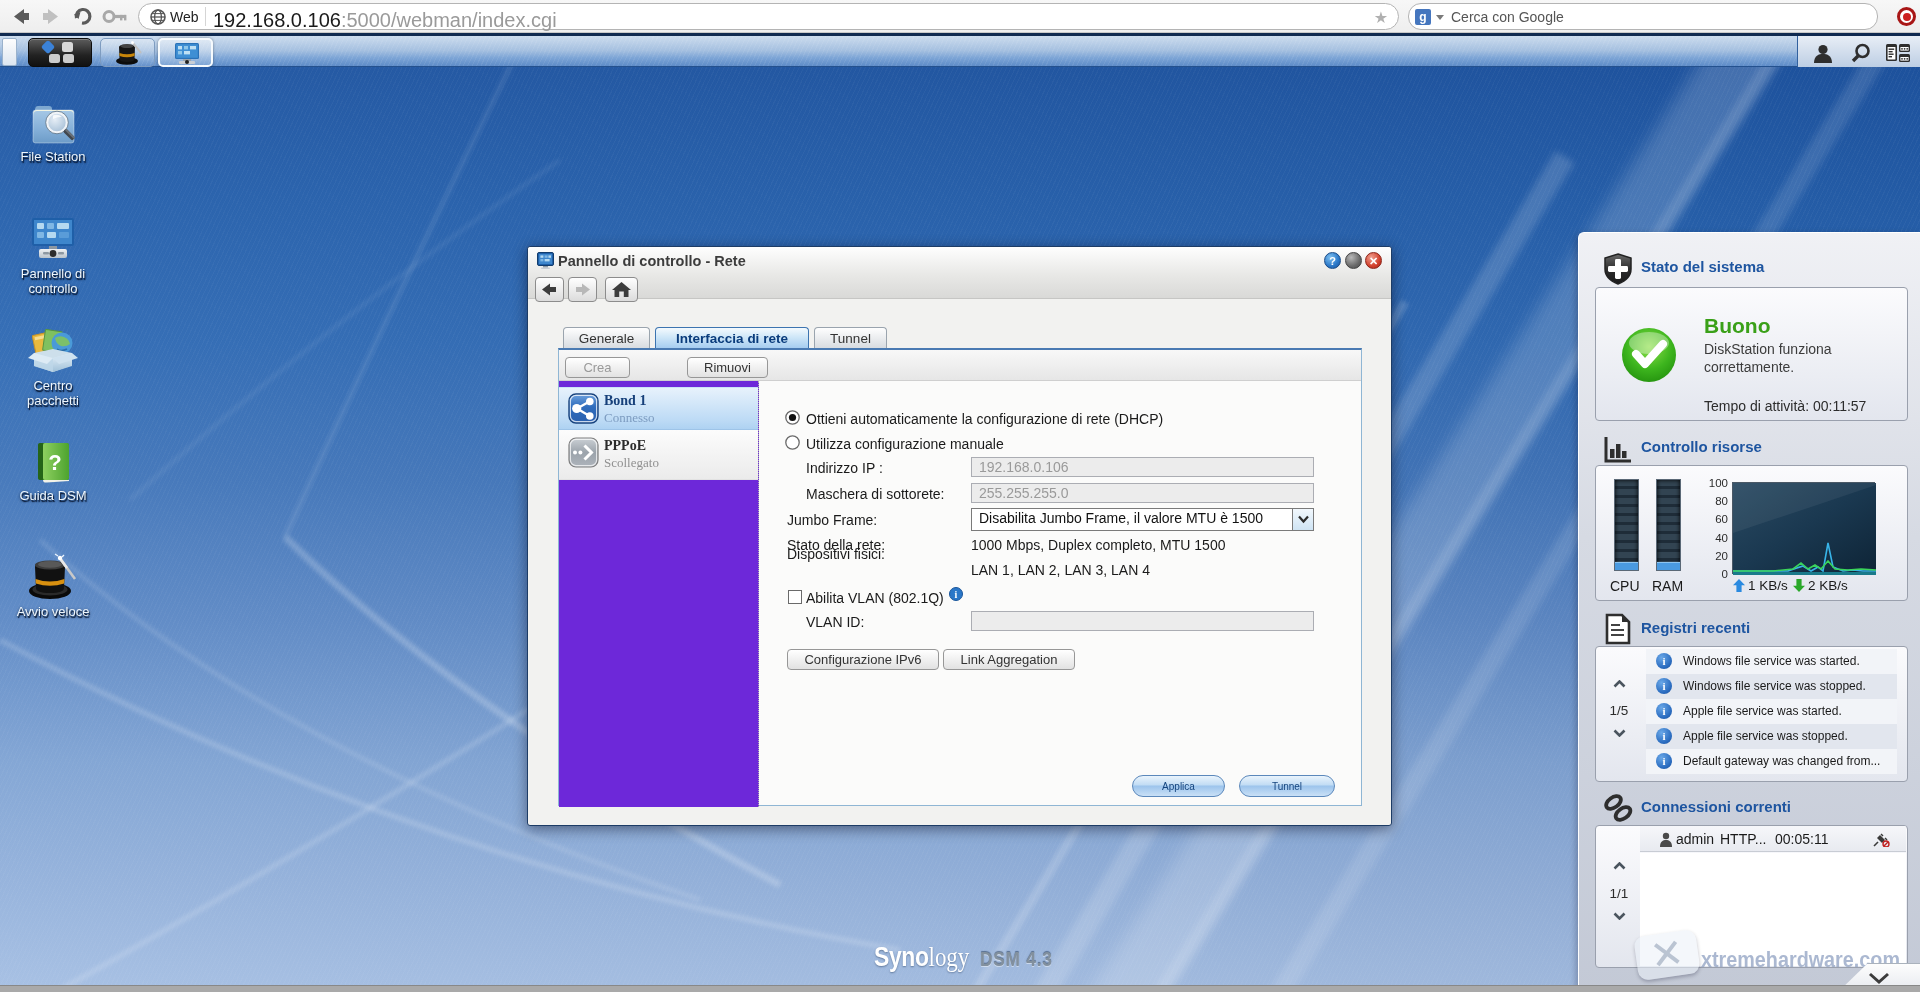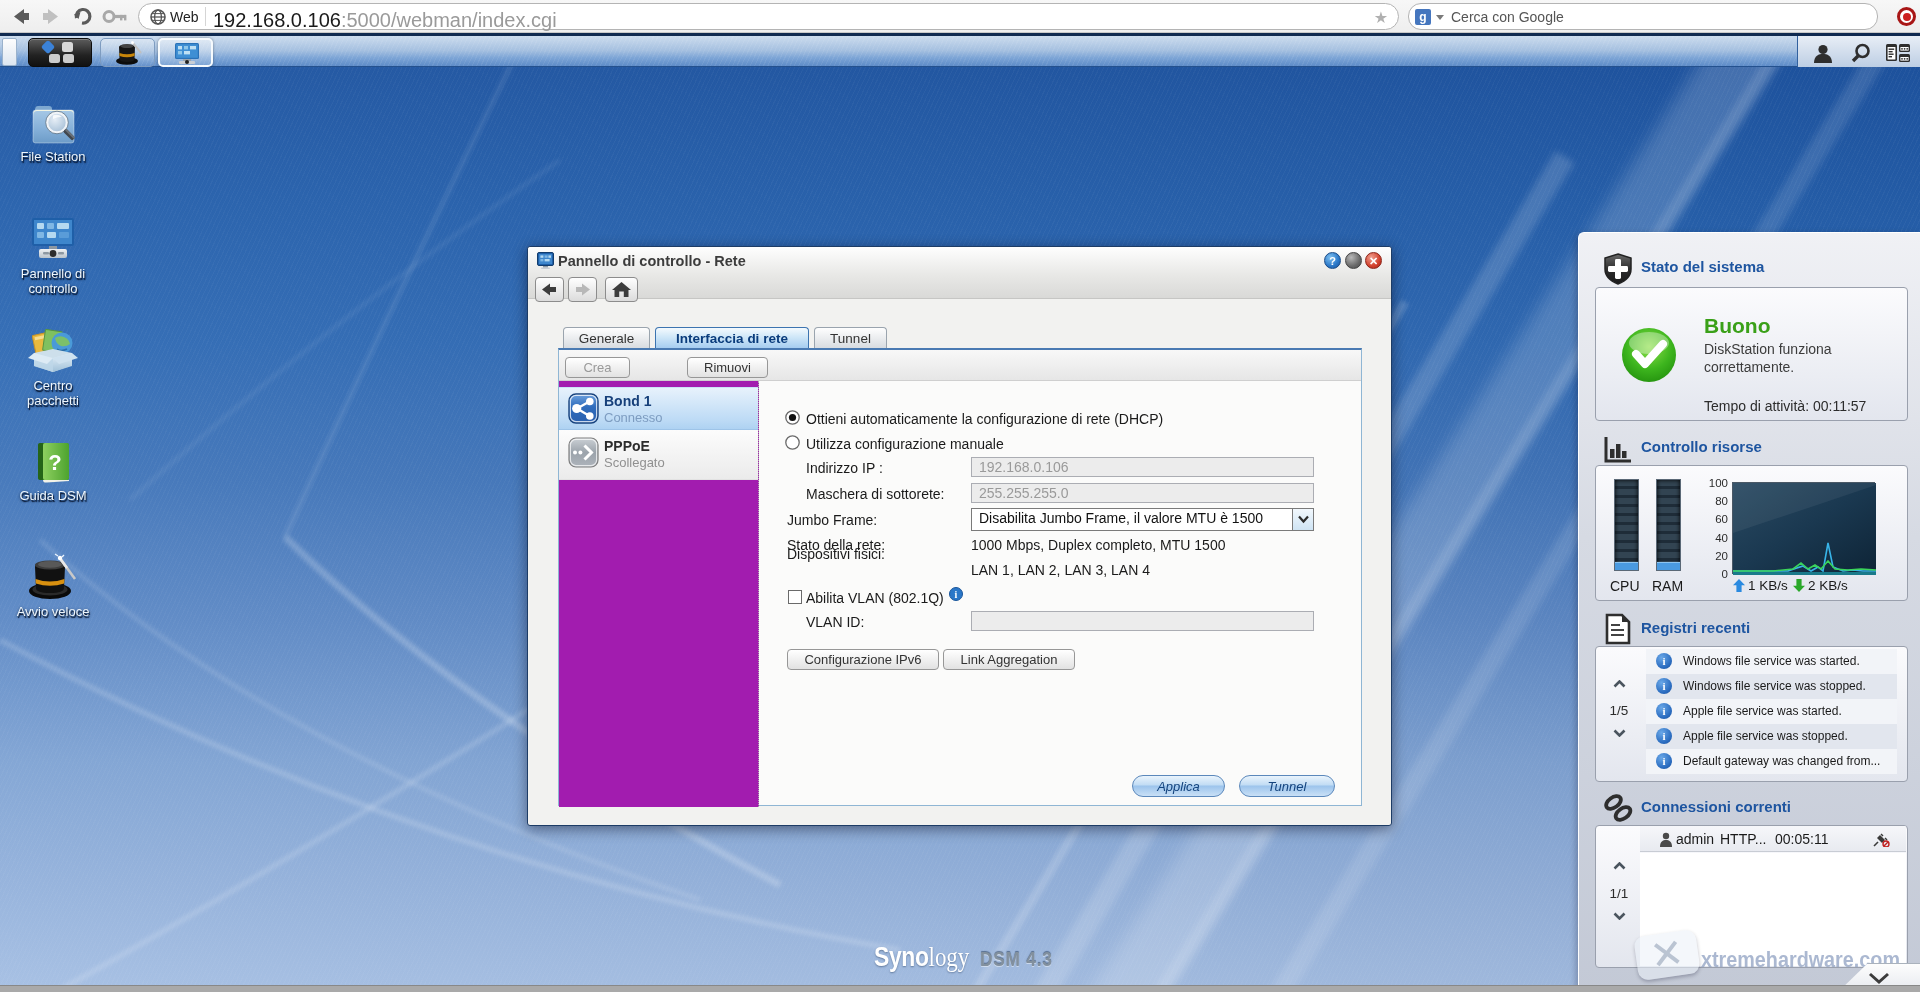--- a/index.html
+++ b/index.html
@@ -79,32 +79,32 @@
 .tab { position:absolute; top:80px; height:21px; border:1px solid #9aa4ae; border-bottom:none; border-radius:4px 4px 0 0;
   background:linear-gradient(#fefefe,#d8dce0); font-size:13.5px; color:#333; text-align:center; }
 .tab.active { background:linear-gradient(#f4fafe 0%, #cfe7f8 45%, #a6cdf0 100%); border-color:#3c74b0;
   color:#0a3c7c; font-weight:bold; }
 #tabpanel { position:absolute; left:30px; top:101px; width:804px; height:458px; background:#fbfbfa;
   border:1px solid #8fb6d4; border-top:2px solid #4a7ab2; box-shadow:inset 0 1px 0 #cfe6f4; }
 #panel-toolbar { position:absolute; left:0; top:0; width:100%; height:31px;
   background:linear-gradient(#f8f8f8,#e6e6e6); border-bottom:1px solid #cfcfcf; }
 .pbtn { position:absolute; top:7px; height:21px; background:linear-gradient(#ffffff,#e2e2e2); border:1px solid #979797; border-radius:4px;
   font-size:13px; text-align:center; line-height:19px; color:#333; }
-#list { position:absolute; left:0; top:31px; width:200px; height:426px; background:#a21caf; border-right:1px dotted #b0b0b0; }
+#list { position:absolute; left:0; top:31px; width:200px; height:426px; background:#6d28d9; border-right:1px dotted #b0b0b0;font-family:Liberation Serif, serif; }
 #form { position:absolute; left:200px; top:31px; width:604px; height:426px; }
 
 
 .flabel { position:absolute; font-size:14px; color:#1a1a1a; }
 .finput { position:absolute; left:212px; width:343px; height:20px; background:#ececec; border:1px solid #abadb3;
   font-size:14px; color:#9a9a9a; line-height:18px; padding-left:7px; }
 
 
 .pill { position:absolute; height:22px; border:1px solid #5b88bb; border-radius:11px;
   background:linear-gradient(#eaf4fc 0%, #c1dcf4 45%, #9cc4ec 50%, #c9e0f6 100%);
-  font-size:13px; color:#14447e; text-align:center; line-height:21px;font-style:italic; }
+  font-size:10px; color:#14447e; text-align:center; line-height:21px; }
 
 
 .meter { width:25px; height:92px; background:repeating-linear-gradient(#324452 0 6px, #1e2c38 6px 9px); border:1px solid #5a6876;
   box-shadow:inset 0 0 4px #000; position:relative; }
 .meter::after { content:""; position:absolute; left:0; bottom:0; width:100%; height:7px; background:#4a9ae0; border-top:1px solid #8cc4f0; }
 #graph { position:absolute; left:136px; top:16px; width:143px; height:92px; border:1px solid #4a5866; }
 .pgr { position:absolute; left:17px; width:13px; height:8px; }
 .pgr svg { display:block; }
 .pgt { position:absolute; left:12px; width:22px; text-align:center; font-size:13.5px; color:#2c2c2c; }
 .logrow { position:absolute; left:50px; right:10px; height:25px; font-size:12px; color:#1a1a1a; line-height:25px; padding-left:37px; white-space:nowrap; overflow:hidden; }

